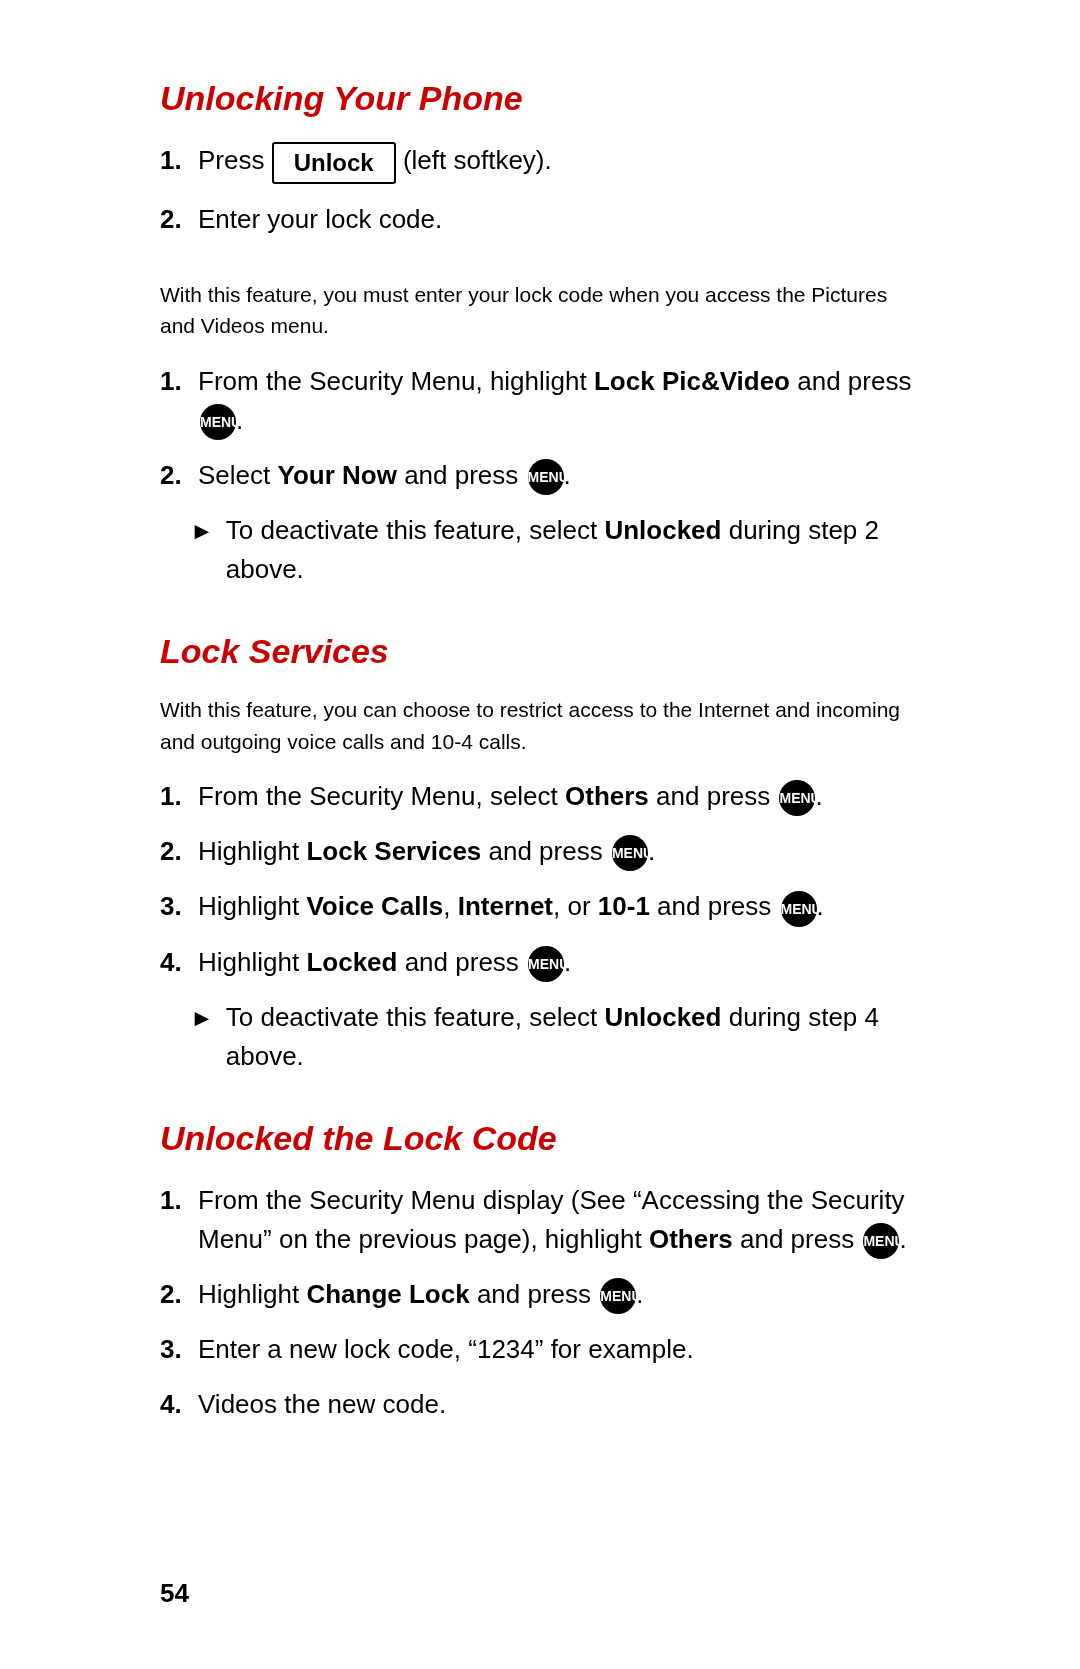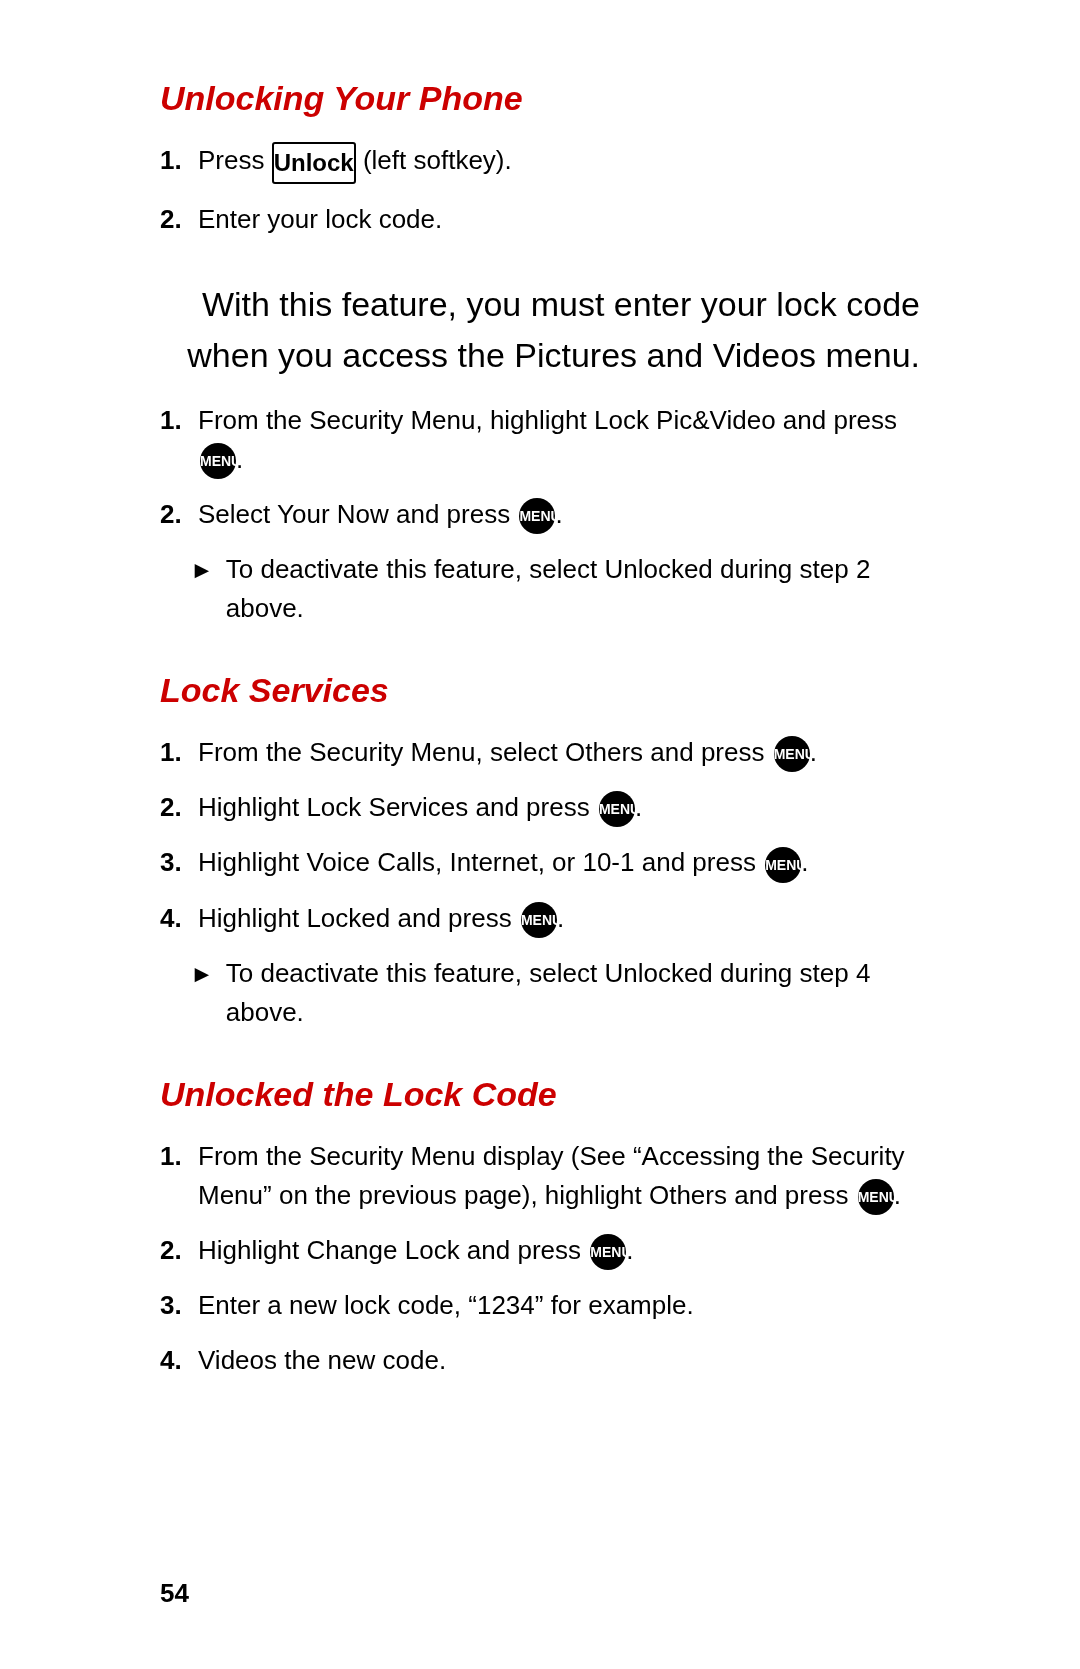--- a/index.html
+++ b/index.html
@@ -40,25 +40,24 @@
     .section-title {
       font-size: 34px;
       font-weight: 900;
       color: #cc0000;
       font-style: italic;
       margin-bottom: 24px;
       line-height: 1.1;
     }
 
     .section-intro {
-      font-size: 34px;
+      font-size: 21px;
       color: #000;
       margin-bottom: 20px;
       line-height: 1.5;
-      text-align: right;
     }
 
     .steps-list {
       list-style: none;
       padding: 0;
       margin: 0;
     }
 
     .steps-list li {
       font-size: 26px;
@@ -97,28 +96,28 @@
       font-size: 24px;
       min-width: 20px;
       margin-top: 2px;
     }
 
     .bullet-text {
       flex: 1;
     }
 
     .bold-text {
-      font-weight: normal;
+      font-weight: bold;
       margin-top: 32px;
     }
 
     .unlock-key {
       display: inline-block;
       border: 2px solid #000;
-      padding: 1px 0;
+      padding: 1px 20px;
       font-size: 24px;
       font-weight: bold;
       border-radius: 3px;
       background: #fff;
       vertical-align: middle;
     }
 
     .menu-ok-icon {
       display: inline-block;
       background: #000;
@@ -178,20 +177,21 @@
     <div class="bullet-item">
       <span class="bullet-arrow">►</span>
       <span class="bullet-text">
         To deactivate this feature, select <span class="bold-text">Unlocked</span> during step 2 above.
       </span>
     </div>
   </div>
 
   <div class="section section-divider">
     <h2 class="section-title">Lock Services</h2>
+    <p class="section-intro">With this feature, you can choose to restrict access to the Internet and incoming and outgoing voice calls and 10-4 calls.</p>
     <ol class="steps-list">
       <li>
         <span class="step-number">1.</span>
         <span class="step-content">
           From the Security Menu, select <span class="bold-text">Others</span> and press <span class="menu-ok-icon">MENU<br>OK</span>.
         </span>
       </li>
       <li>
         <span class="step-number">2.</span>
         <span class="step-content">

